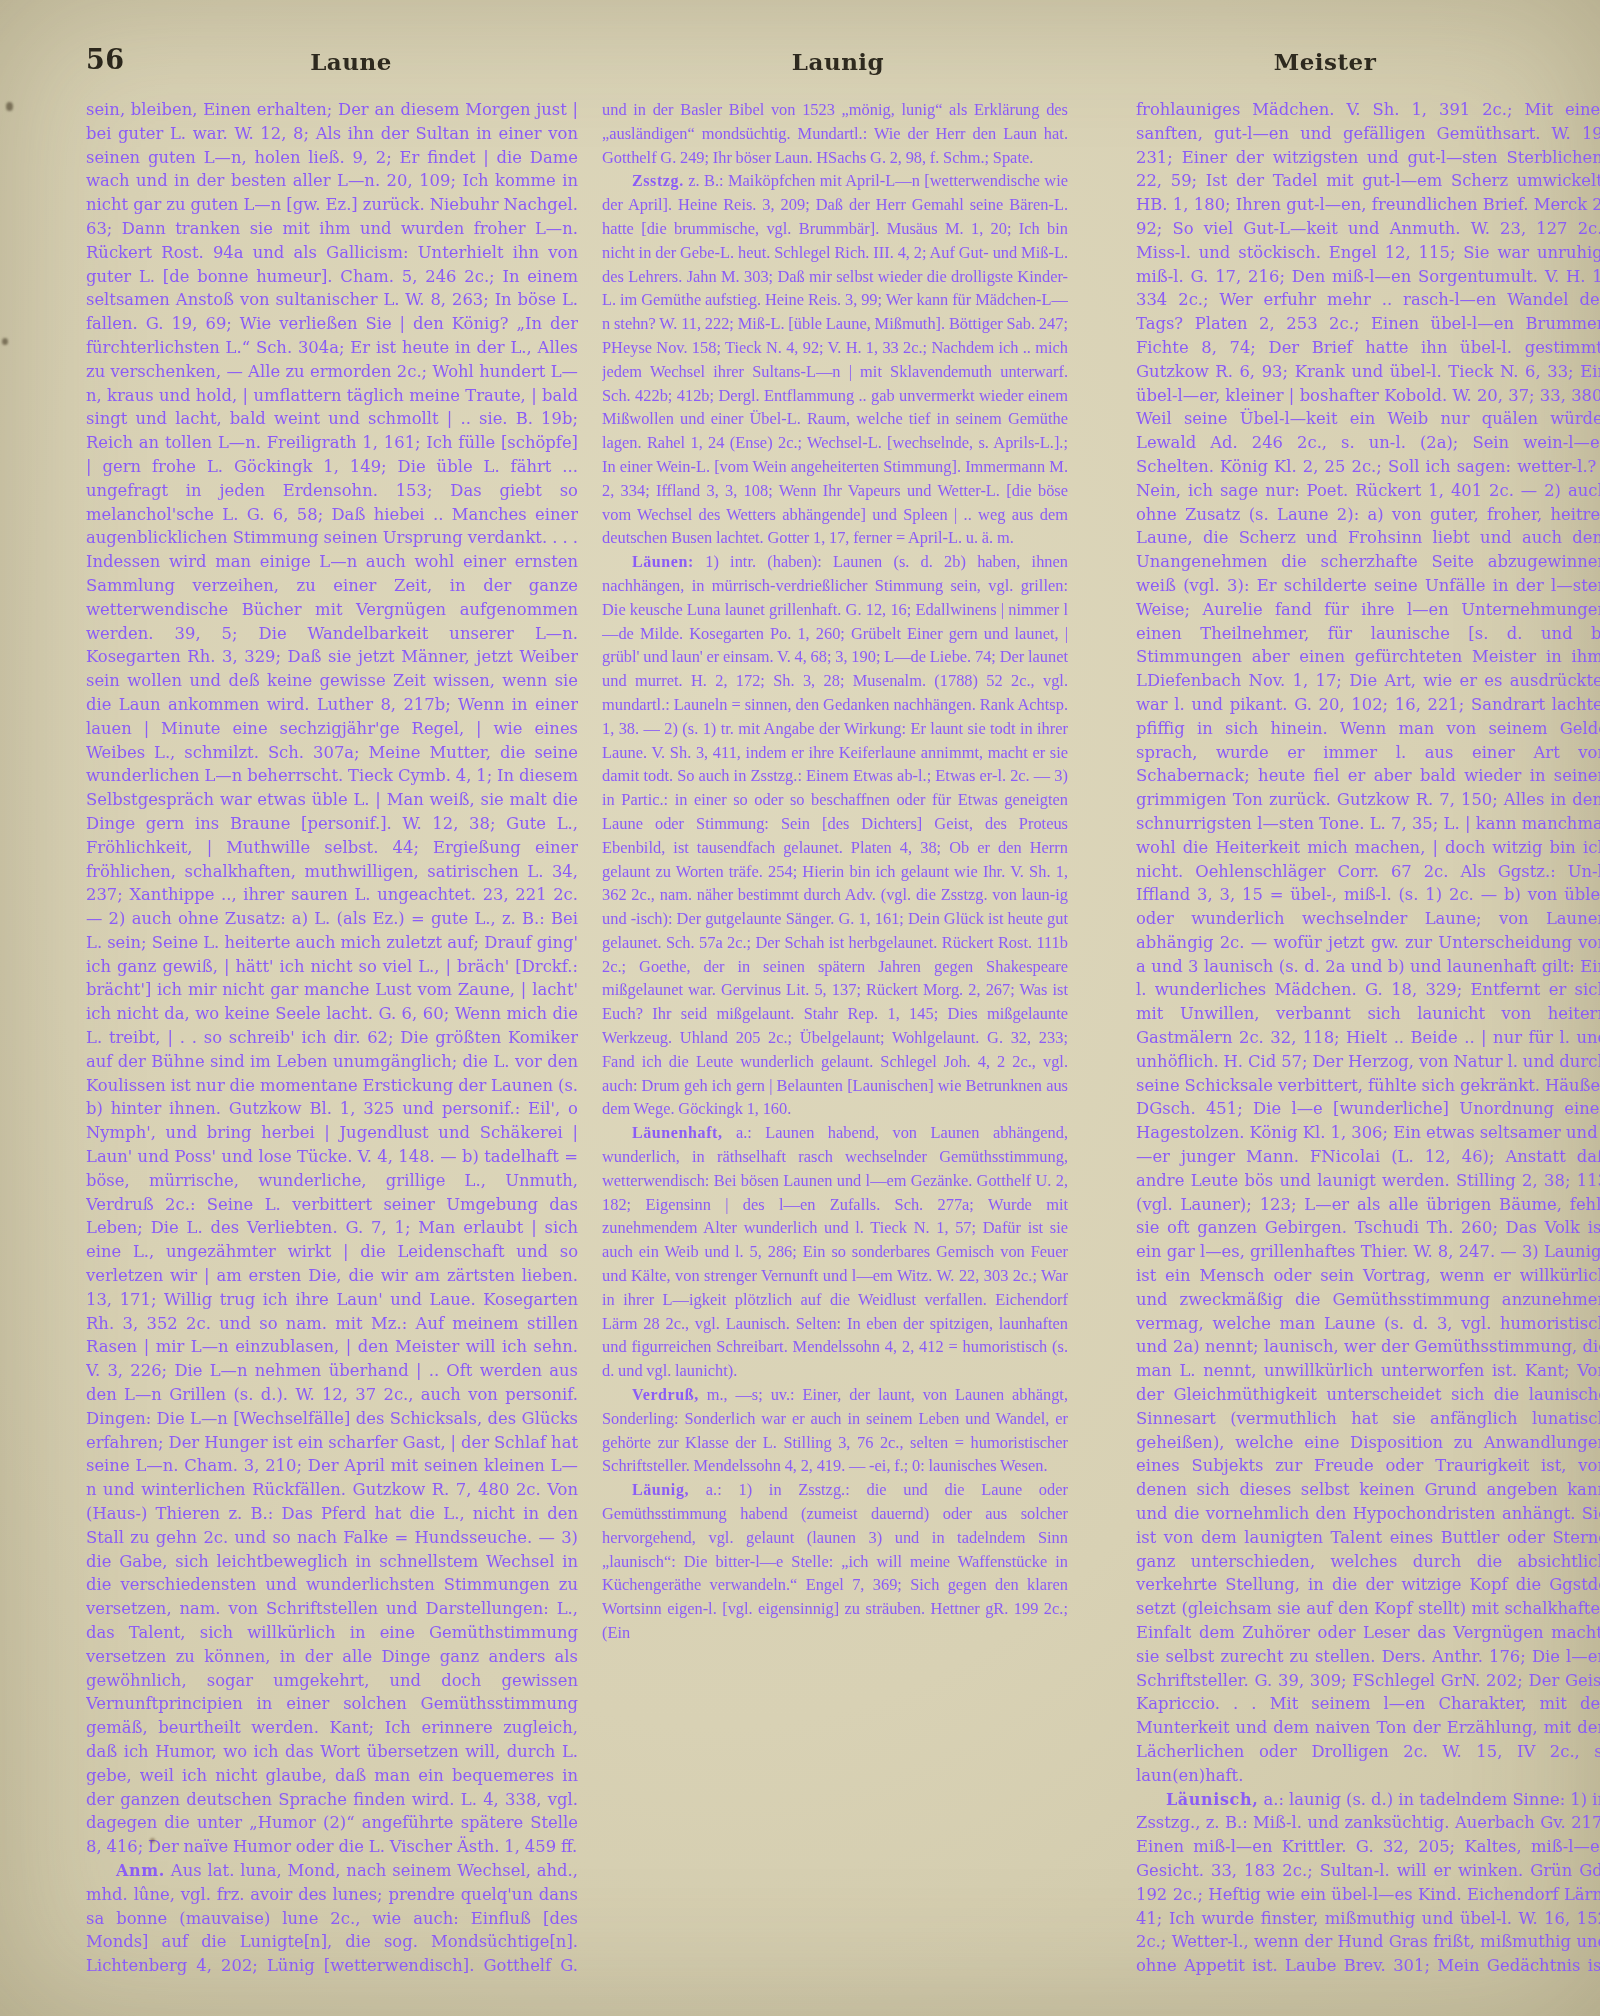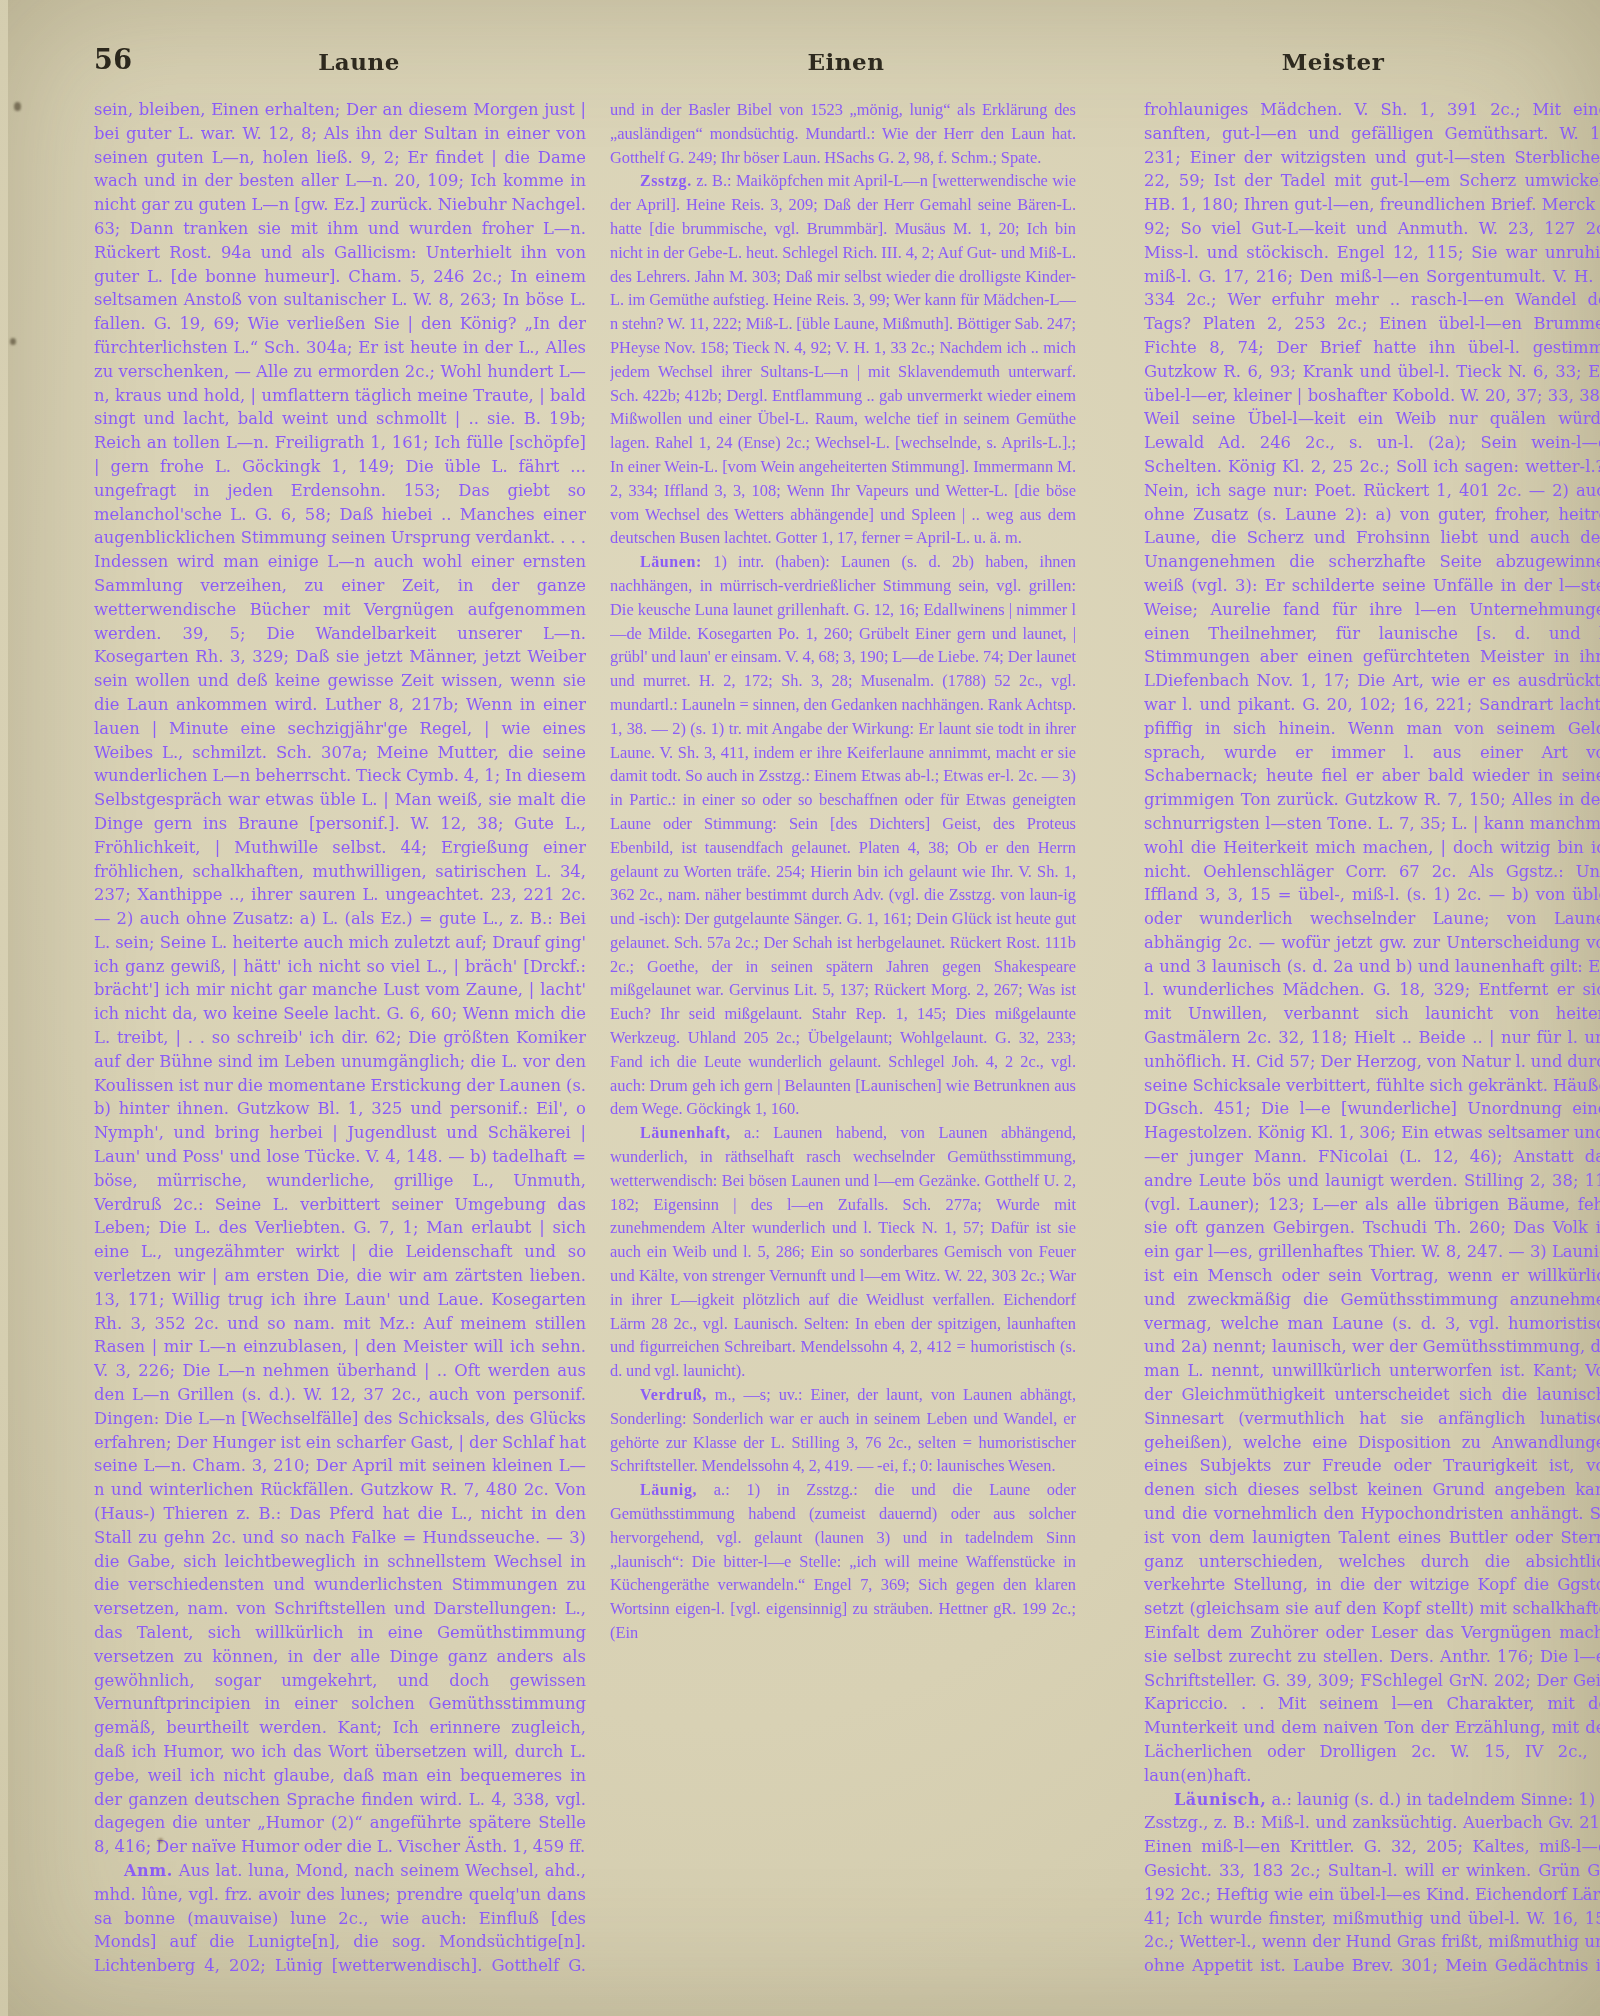--- a/index.html
+++ b/index.html
@@ -1,21 +1,21 @@
 <!DOCTYPE html>
 <html><head>
 <meta charset="utf-8">
 <style>
   html,body{margin:0;padding:0;}
   body{
     width:1600px;height:2016px;position:relative;overflow:hidden;
     background:radial-gradient(ellipse at 45% 35%, #ded8bd 0%, #d8d1b4 55%, #cdc6a6 100%);
     font-family:"DejaVu Serif", serif;
   }
-  .page{position:absolute;inset:0;box-shadow:inset 0 0 140px rgba(92,82,52,.28);margin-left:8px;}
+  .page{position:absolute;inset:0;box-shadow:inset 0 0 140px rgba(92,82,52,.28);}
   .runhead{
     position:absolute;top:48px;color:#2e2a1f;
     font-family:"DejaVu Serif", serif;font-weight:bold;font-size:23px;
     transform:translateX(-50%);letter-spacing:.5px;white-space:nowrap;
   }
   .pageno{
     position:absolute;top:44px;left:86px;color:#2b271c;
     font-weight:bold;font-size:27px;transform:none;
   }
   .col{
@@ -34,21 +34,21 @@
   .speck.s1{left:6px;top:102px;width:7px;height:9px;}
   .speck.s2{left:2px;top:338px;width:6px;height:7px;}
   .speck.s3{left:150px;top:1838px;width:5px;height:5px;background:rgba(90,60,30,.45);}
 </style>
 </head>
 <body>
 
 <div class="page">
   <div class="runhead pageno">56</div>
   <div class="runhead" style="left:351px;">Laune</div>
-  <div class="runhead" style="left:838px;">Einen</div>
+  <div class="runhead" style="left:838px;">Launig</div>
   <div class="runhead" style="left:1325px;">Meister</div>
 
   <div class="col" id="col-0">
       <p>sein, bleiben, Einen erhalten; Der an diesem Morgen just | bei guter L. war. W. 12, 8; Als ihn der Sultan in einer von seinen guten L—n, holen ließ. 9, 2; Er findet | die Dame wach und in der besten aller L—n. 20, 109; Ich komme in nicht gar zu guten L—n [gw. Ez.] zurück. Niebuhr Nachgel. 63; Dann tranken sie mit ihm und wurden froher L—n. Rückert Rost. 94a und als Gallicism: Unterhielt ihn von guter L. [de bonne humeur]. Cham. 5, 246 2c.; In einem seltsamen Anstoß von sultanischer L. W. 8, 263; In böse L. fallen. G. 19, 69; Wie verließen Sie | den König? „In der fürchterlichsten L.“ Sch. 304a; Er ist heute in der L., Alles zu verschenken, — Alle zu ermorden 2c.; Wohl hundert L—n, kraus und hold, | umflattern täglich meine Traute, | bald singt und lacht, bald weint und schmollt | .. sie. B. 19b; Reich an tollen L—n. Freiligrath 1, 161; Ich fülle [schöpfe] | gern frohe L. Göckingk 1, 149; Die üble L. fährt ... ungefragt in jeden Erdensohn. 153; Das giebt so melanchol'sche L. G. 6, 58; Daß hiebei .. Manches einer augenblicklichen Stimmung seinen Ursprung verdankt. . . . Indessen wird man einige L—n auch wohl einer ernsten Sammlung verzeihen, zu einer Zeit, in der ganze wetterwendische Bücher mit Vergnügen aufgenommen werden. 39, 5; Die Wandelbarkeit unserer L—n. Kosegarten Rh. 3, 329; Daß sie jetzt Männer, jetzt Weiber sein wollen und deß keine gewisse Zeit wissen, wenn sie die Laun ankommen wird. Luther 8, 217b; Wenn in einer lauen | Minute eine sechzigjähr'ge Regel, | wie eines Weibes L., schmilzt. Sch. 307a; Meine Mutter, die seine wunderlichen L—n beherrscht. Tieck Cymb. 4, 1; In diesem Selbstgespräch war etwas üble L. | Man weiß, sie malt die Dinge gern ins Braune [personif.]. W. 12, 38; Gute L., Fröhlichkeit, | Muthwille selbst. 44; Ergießung einer fröhlichen, schalkhaften, muthwilligen, satirischen L. 34, 237; Xanthippe .., ihrer sauren L. ungeachtet. 23, 221 2c. — 2) auch ohne Zusatz: a) L. (als Ez.) = gute L., z. B.: Bei L. sein; Seine L. heiterte auch mich zuletzt auf; Drauf ging' ich ganz gewiß, | hätt' ich nicht so viel L., | bräch' [Drckf.: brächt'] ich mir nicht gar manche Lust vom Zaune, | lacht' ich nicht da, wo keine Seele lacht. G. 6, 60; Wenn mich die L. treibt, | . . so schreib' ich dir. 62; Die größten Komiker auf der Bühne sind im Leben unumgänglich; die L. vor den Koulissen ist nur die momentane Erstickung der Launen (s. b) hinter ihnen. Gutzkow Bl. 1, 325 und personif.: Eil', o Nymph', und bring herbei | Jugendlust und Schäkerei | Laun' und Poss' und lose Tücke. V. 4, 148. — b) tadelhaft = böse, mürrische, wunderliche, grillige L., Unmuth, Verdruß 2c.: Seine L. verbittert seiner Umgebung das Leben; Die L. des Verliebten. G. 7, 1; Man erlaubt | sich eine L., ungezähmter wirkt | die Leidenschaft und so verletzen wir | am ersten Die, die wir am zärtsten lieben. 13, 171; Willig trug ich ihre Laun' und Laue. Kosegarten Rh. 3, 352 2c. und so nam. mit Mz.: Auf meinem stillen Rasen | mir L—n einzublasen, | den Meister will ich sehn. V. 3, 226; Die L—n nehmen überhand | .. Oft werden aus den L—n Grillen (s. d.). W. 12, 37 2c., auch von personif. Dingen: Die L—n [Wechselfälle] des Schicksals, des Glücks erfahren; Der Hunger ist ein scharfer Gast, | der Schlaf hat seine L—n. Cham. 3, 210; Der April mit seinen kleinen L—n und winterlichen Rückfällen. Gutzkow R. 7, 480 2c. Von (Haus-) Thieren z. B.: Das Pferd hat die L., nicht in den Stall zu gehn 2c. und so nach Falke = Hundsseuche. — 3) die Gabe, sich leichtbeweglich in schnellstem Wechsel in die verschiedensten und wunderlichsten Stimmungen zu versetzen, nam. von Schriftstellen und Darstellungen: L., das Talent, sich willkürlich in eine Gemüthstimmung versetzen zu können, in der alle Dinge ganz anders als gewöhnlich, sogar umgekehrt, und doch gewissen Vernunftprincipien in einer solchen Gemüthsstimmung gemäß, beurtheilt werden. Kant; Ich erinnere zugleich, daß ich Humor, wo ich das Wort übersetzen will, durch L. gebe, weil ich nicht glaube, daß man ein bequemeres in der ganzen deutschen Sprache finden wird. L. 4, 338, vgl. dagegen die unter „Humor (2)“ angeführte spätere Stelle 8, 416; Der naïve Humor oder die L. Vischer Ästh. 1, 459 ff.</p>
       <p class="indent"><span class="headword">Anm.</span> Aus lat. luna, Mond, nach seinem Wechsel, ahd., mhd. lûne, vgl. frz. avoir des lunes; prendre quelq'un dans sa bonne (mauvaise) lune 2c., wie auch: Einfluß [des Monds] auf die Lunigte[n], die sog. Mondsüchtige[n]. Lichtenberg 4, 202; Lünig [wetterwendisch]. Gotthelf G. 313; 343</p>
     </div>
   <div class="col" id="col-1">
       <p>und in der Basler Bibel von 1523 „mönig, lunig“ als Erklärung des „ausländigen“ mondsüchtig. Mundartl.: Wie der Herr den Laun hat. Gotthelf G. 249; Ihr böser Laun. HSachs G. 2, 98, f. Schm.; Spate.</p>
       <p class="indent"><span class="headword">Zsstzg.</span> z. B.: Maiköpfchen mit April-L—n [wetterwendische wie der April]. Heine Reis. 3, 209; Daß der Herr Gemahl seine Bären-L. hatte [die brummische, vgl. Brummbär]. Musäus M. 1, 20; Ich bin nicht in der Gebe-L. heut. Schlegel Rich. III. 4, 2; Auf Gut- und Miß-L. des Lehrers. Jahn M. 303; Daß mir selbst wieder die drolligste Kinder-L. im Gemüthe aufstieg. Heine Reis. 3, 99; Wer kann für Mädchen-L—n stehn? W. 11, 222; Miß-L. [üble Laune, Mißmuth]. Böttiger Sab. 247; PHeyse Nov. 158; Tieck N. 4, 92; V. H. 1, 33 2c.; Nachdem ich .. mich jedem Wechsel ihrer Sultans-L—n | mit Sklavendemuth unterwarf. Sch. 422b; 412b; Dergl. Entflammung .. gab unvermerkt wieder einem Mißwollen und einer Übel-L. Raum, welche tief in seinem Gemüthe lagen. Rahel 1, 24 (Ense) 2c.; Wechsel-L. [wechselnde, s. Aprils-L.].; In einer Wein-L. [vom Wein angeheiterten Stimmung]. Immermann M. 2, 334; Iffland 3, 3, 108; Wenn Ihr Vapeurs und Wetter-L. [die böse vom Wechsel des Wetters abhängende] und Spleen | .. weg aus dem deutschen Busen lachtet. Gotter 1, 17, ferner = April-L. u. ä. m.</p>
       <p class="indent"><span class="headword">Läunen:</span> 1) intr. (haben): Launen (s. d. 2b) haben, ihnen nachhängen, in mürrisch-verdrießlicher Stimmung sein, vgl. grillen: Die keusche Luna launet grillenhaft. G. 12, 16; Edallwinens | nimmer l—de Milde. Kosegarten Po. 1, 260; Grübelt Einer gern und launet, | grübl' und laun' er einsam. V. 4, 68; 3, 190; L—de Liebe. 74; Der launet und murret. H. 2, 172; Sh. 3, 28; Musenalm. (1788) 52 2c., vgl. mundartl.: Launeln = sinnen, den Gedanken nachhängen. Rank Achtsp. 1, 38. — 2) (s. 1) tr. mit Angabe der Wirkung: Er launt sie todt in ihrer Laune. V. Sh. 3, 411, indem er ihre Keiferlaune annimmt, macht er sie damit todt. So auch in Zsstzg.: Einem Etwas ab-l.; Etwas er-l. 2c. — 3) in Partic.: in einer so oder so beschaffnen oder für Etwas geneigten Laune oder Stimmung: Sein [des Dichters] Geist, des Proteus Ebenbild, ist tausendfach gelaunet. Platen 4, 38; Ob er den Herrn gelaunt zu Worten träfe. 254; Hierin bin ich gelaunt wie Ihr. V. Sh. 1, 362 2c., nam. näher bestimmt durch Adv. (vgl. die Zsstzg. von laun-ig und -isch): Der gutgelaunte Sänger. G. 1, 161; Dein Glück ist heute gut gelaunet. Sch. 57a 2c.; Der Schah ist herbgelaunet. Rückert Rost. 111b 2c.; Goethe, der in seinen spätern Jahren gegen Shakespeare mißgelaunet war. Gervinus Lit. 5, 137; Rückert Morg. 2, 267; Was ist Euch? Ihr seid mißgelaunt. Stahr Rep. 1, 145; Dies mißgelaunte Werkzeug. Uhland 205 2c.; Übelgelaunt; Wohlgelaunt. G. 32, 233; Fand ich die Leute wunderlich gelaunt. Schlegel Joh. 4, 2 2c., vgl. auch: Drum geh ich gern | Belaunten [Launischen] wie Betrunknen aus dem Wege. Göckingk 1, 160.</p>

